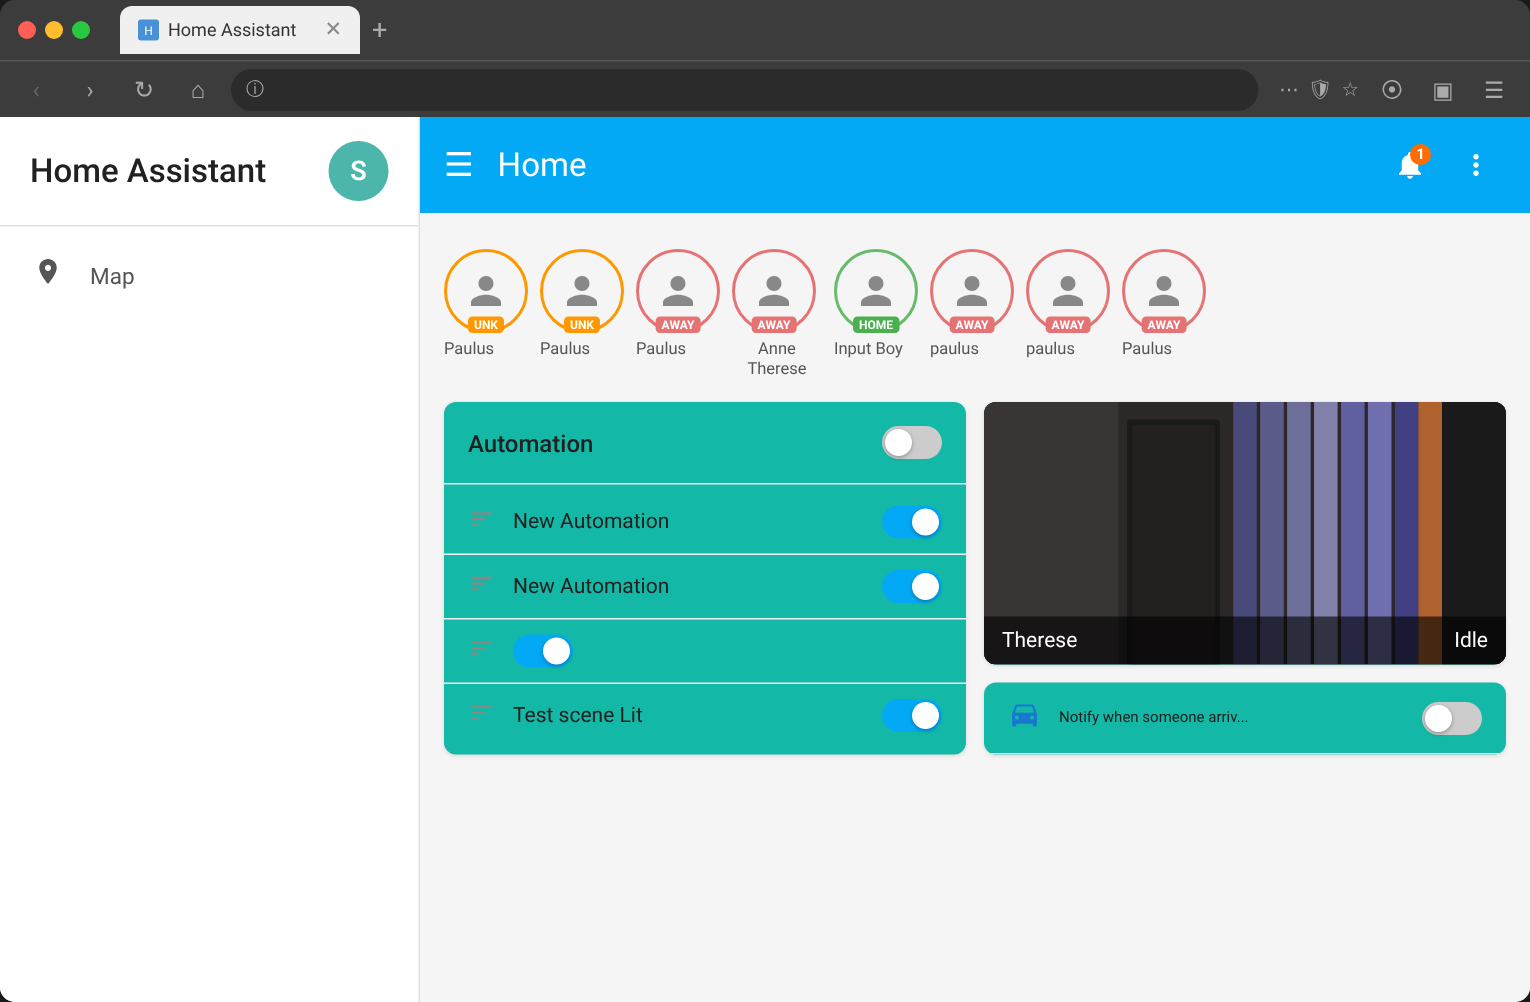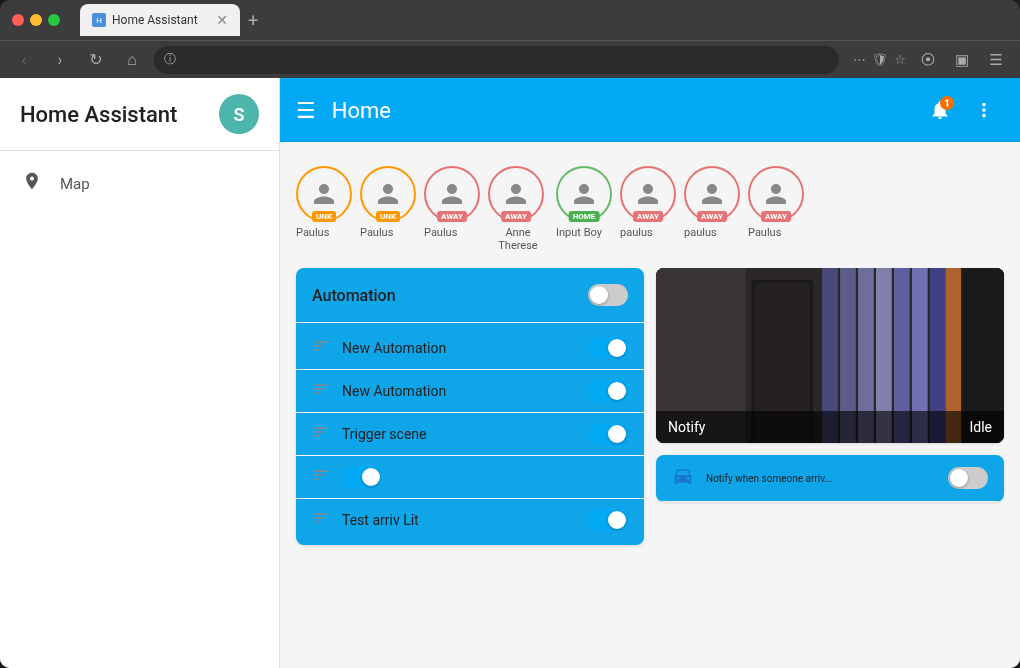--- a/index.html
+++ b/index.html
@@ -63,21 +63,21 @@
     .person-avatar { width: 56px; height: 56px; border-radius: 50%; border: 2px solid #e57373; display: flex; align-items: center; justify-content: center; background: #f5f5f5; position: relative; }
     .person-avatar svg { color: #888; }
     .person-badge { position: absolute; bottom: -2px; left: 50%; transform: translateX(-50%); background: #e57373; color: white; font-size: 8px; font-weight: bold; border-radius: 3px; padding: 1px 4px; white-space: nowrap; }
     .person-badge.home { background: #4caf50; }
     .person-name { font-size: 11px; color: #555; text-align: center; max-width: 60px; }
 
     
     .content-grid { display: grid; grid-template-columns: 1fr 1fr; gap: 12px; }
 
     
-    .card { background: #0ea5e9; border-radius: 8px; box-shadow: 0 1px 3px rgba(0,0,0,0.12); overflow: hidden; }
+    .card { background: #14b8a6; border-radius: 8px; box-shadow: 0 1px 3px rgba(0,0,0,0.12); overflow: hidden; }
     .card-header { display: flex; align-items: center; justify-content: space-between; padding: 16px; border-bottom: 1px solid #f0f0f0; }
     .card-title { font-size: 16px; font-weight: 500; color: #212121; }
 
     
     .toggle { width: 40px; height: 22px; border-radius: 11px; background: #ccc; position: relative; cursor: pointer; flex-shrink: 0; }
     .toggle.on { background: #03a9f4; }
     .toggle::after { content: ''; position: absolute; width: 18px; height: 18px; background: white; border-radius: 50%; top: 2px; left: 2px; transition: left 0.2s; box-shadow: 0 1px 3px rgba(0,0,0,0.3); }
     .toggle.on::after { left: 20px; }
 
     
@@ -302,38 +302,29 @@
                 </span>
                 <span class="automation-name">New Automation</span>
                 <div class="toggle on"></div>
               </div>
               <div class="automation-item">
                 <span class="automation-icon">
                   <svg width="18" height="18" viewBox="0 0 24 24" fill="#888">
                       <path d="M3 18h6v-2H3v2zM3 6v2h18V6H3zm0 7h12v-2H3v2z"></path>
                     </svg>
                 </span>
-                <span class="automation-name">Trigger scene</span>
                 <div class="toggle on"></div>
               </div>
               <div class="automation-item">
                 <span class="automation-icon">
                   <svg width="18" height="18" viewBox="0 0 24 24" fill="#888">
                       <path d="M3 18h6v-2H3v2zM3 6v2h18V6H3zm0 7h12v-2H3v2z"></path>
                     </svg>
                 </span>
-                <div class="toggle on"></div>
-              </div>
-              <div class="automation-item">
-                <span class="automation-icon">
-                  <svg width="18" height="18" viewBox="0 0 24 24" fill="#888">
-                      <path d="M3 18h6v-2H3v2zM3 6v2h18V6H3zm0 7h12v-2H3v2z"></path>
-                    </svg>
-                </span>
-                <span class="automation-name">Test arriv Lit</span>
+                <span class="automation-name">Test scene Lit</span>
                 <div class="toggle on"></div>
               </div>
             </div>
           </div>
 
           <div style="display:flex;flex-direction:column;gap:12px;">
 
             <div class="card camera-card">
               <div class="camera-image">
 
@@ -353,21 +344,21 @@
                   <rect x="164" y="0" width="14" height="175" fill="#5c5c8a"></rect>
                   <rect x="180" y="0" width="14" height="175" fill="#6e6e9a"></rect>
                   <rect x="196" y="0" width="14" height="175" fill="#8080aa"></rect>
                   <rect x="212" y="0" width="14" height="175" fill="#6060a0"></rect>
                   <rect x="228" y="0" width="14" height="175" fill="#7070b0"></rect>
                   <rect x="244" y="0" width="14" height="175" fill="#5050c0" opacity="0.6"></rect>
                   <rect x="258" y="0" width="14" height="175" fill="#e87a30" opacity="0.7"></rect>
                   <rect x="272" y="0" width="38" height="175" fill="#1a1a1a"></rect>
                 </svg>
                 <div class="camera-overlay">
-                  <span class="camera-label">Notify</span>
+                  <span class="camera-label">Therese</span>
                   <span class="camera-status">Idle</span>
                 </div>
               </div>
             </div>
 
             <div class="card input-boolean-card">
               <div class="ib-item">
                 <span class="ib-icon">
                   <svg width="22" height="22" viewBox="0 0 24 24" fill="#1976d2">
                       <path d="M18.92 6.01C18.72 5.42 18.16 5 17.5 5h-11c-.66 0-1.21.42-1.42 1.01L3 12v8c0 .55.45 1 1 1h1c.55 0 1-.45 1-1v-1h12v1c0 .55.45 1 1 1h1c.55 0 1-.45 1-1v-8l-2.08-5.99zM6.5 16c-.83 0-1.5-.67-1.5-1.5S5.67 13 6.5 13s1.5.67 1.5 1.5S7.33 16 6.5 16zm11 0c-.83 0-1.5-.67-1.5-1.5s.67-1.5 1.5-1.5 1.5.67 1.5 1.5-.67 1.5-1.5 1.5zM5 11l1.5-4.5h11L19 11H5z"></path>

